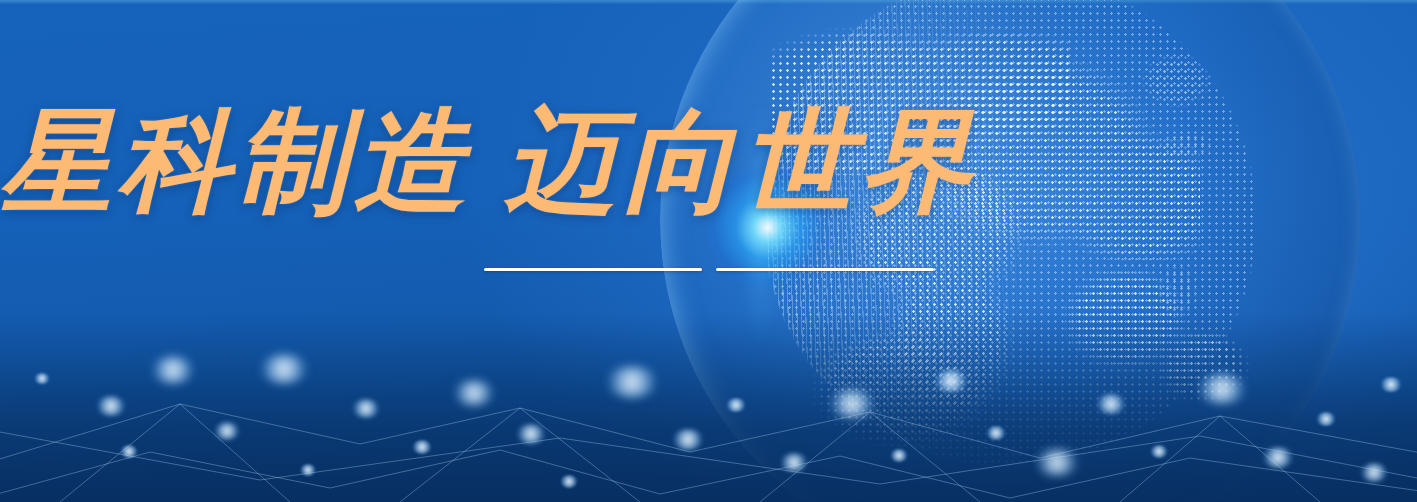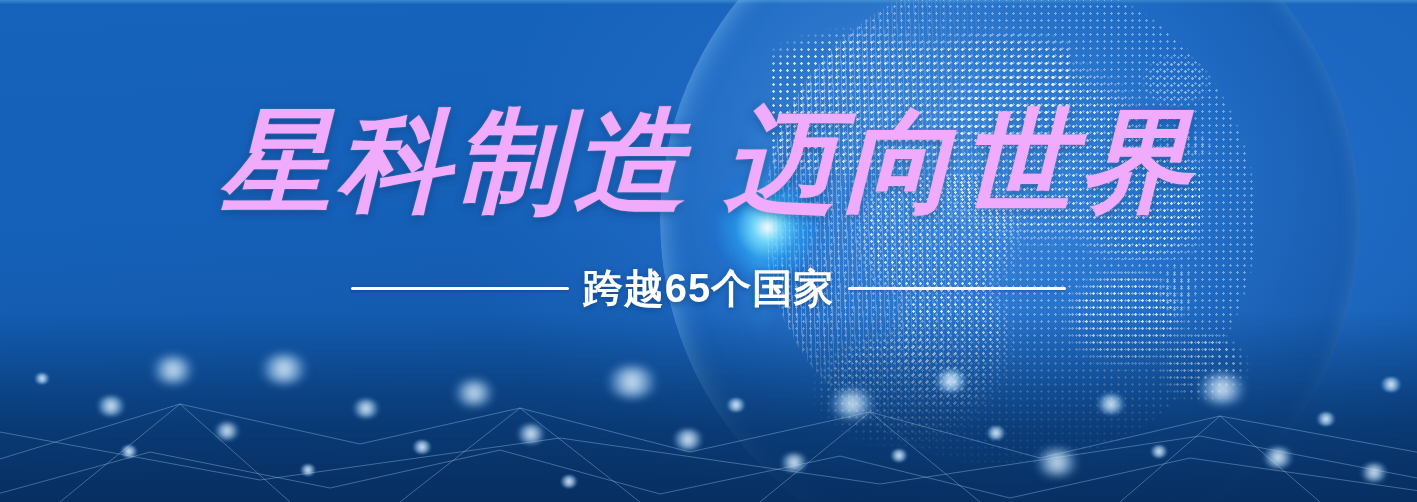--- a/index.html
+++ b/index.html
@@ -150,22 +150,21 @@
     position:absolute;border-radius:50%;
     background:radial-gradient(circle, rgba(238,248,255,.92) 0%, rgba(190,226,255,.62) 38%, rgba(120,185,245,.22) 68%, rgba(0,0,0,0) 80%);
     filter:blur(2.2px);
   }
   .bokeh.sm{filter:blur(1.2px);}
   .bokeh.lg{filter:blur(4px);}
 
   
   .headline{
     position:absolute;left:0;right:0;top:104px;
-    text-align:center;
-    color:#f0abfc;
+    color:#fdba74;
     font-family:"Liberation Serif","DejaVu Serif",serif;
     font-size:112px;
     font-weight:700;
     font-style:italic;
     letter-spacing:6px;
     line-height:1.05;
     white-space:nowrap;
     text-shadow:0 2px 10px rgba(4,40,90,.40), 0 0 2px rgba(255,255,255,.35);
     -webkit-user-select:none;user-select:none;
   }
@@ -280,18 +279,17 @@
     <div class="bokeh" style="left:1262px;bottom:34px;  width:32px; height:21px;"></div>
     <div class="bokeh sm" style="left:1316px;bottom:76px;  width:20px; height:14px;"></div>
     <div class="bokeh" style="left:1360px;bottom:20px;  width:28px; height:19px;"></div>
     <div class="bokeh sm" style="left:1380px;bottom:110px; width:22px; height:15px;"></div>
   </div>
 
   <div class="headline"><span>星科制造</span><span class="gap"></span><span>迈向世界</span></div>
 
   <div class="sub-row">
     <div class="rule"></div>
-    <div class="sub-text">跨越65个国家</div>
     <div class="rule"></div>
   </div>
 
 
 </div>
 
 </body></html>

